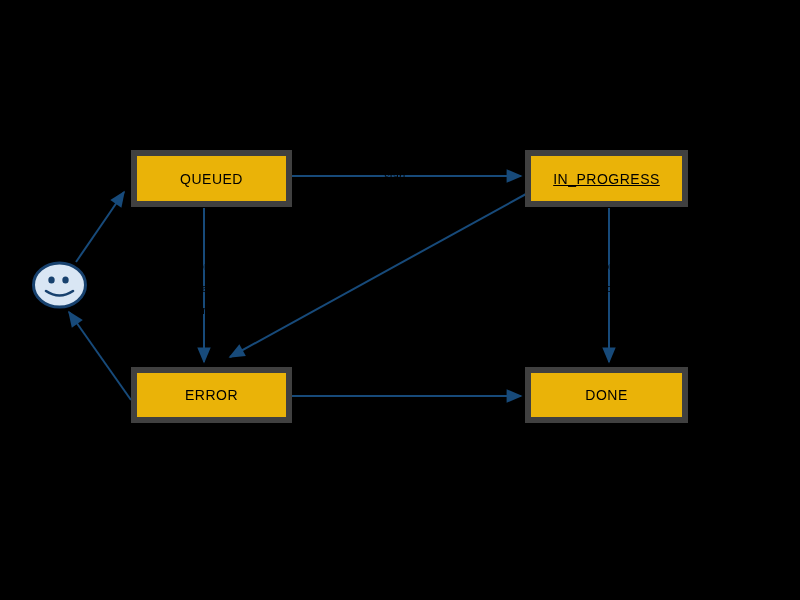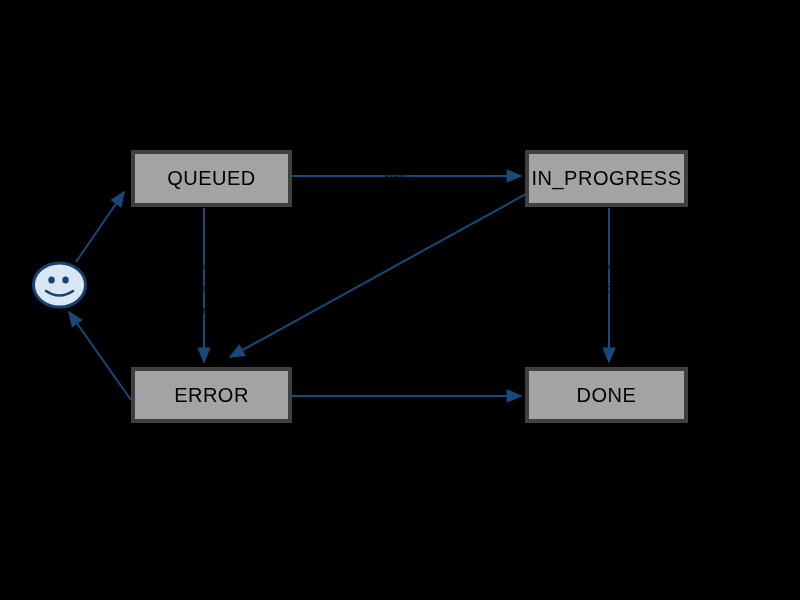--- a/index.html
+++ b/index.html
@@ -2,23 +2,23 @@
 <html><head>
 <meta charset="utf-8">
 <style>
   html,body{margin:0;padding:0;background:#000;}
   .canvas{
     position:relative;width:800px;height:600px;background:#000000;
     font-family:"Liberation Sans", sans-serif;overflow:hidden;
   }
   .canvas svg{position:absolute;left:0;top:0;z-index:0;}
   .node{
-    position:absolute;z-index:1;background:#a3a3a3;border:4px solid #404040;
+    position:absolute;z-index:1;background:#eab308;border:6px solid #404040;
     display:flex;align-items:center;justify-content:center;
-    color:#000000;font-size:20px;letter-spacing:0.5px;box-sizing:border-box;
+    color:#000000;font-size:14px;letter-spacing:0.5px;box-sizing:border-box;
   }
   .edge-label{
     position:absolute;z-index:2;color:#000000;font-size:11px;line-height:22px;
     text-align:center;white-space:pre-line;transform:translate(-50%,-50%);
   }
   .edge-label.rotated{transform:translate(-50%,-50%) rotate(-29deg);line-height:13px;}
 </style>
 </head>
 <body>
 
@@ -44,21 +44,21 @@
       <ellipse cx="51.5" cy="280" rx="3.2" ry="3.5" fill="#17416e"></ellipse>
       <ellipse cx="65.5" cy="280" rx="3.2" ry="3.5" fill="#17416e"></ellipse>
       <path d="M46,291 Q59.5,300 73,291" fill="none" stroke="#17416e" stroke-width="2.6" stroke-linecap="round"></path>
     </g>
   </svg>
 
   <div class="node" style="left:131px;top:150px;width:161px;height:57px;">
     <span>QUEUED</span>
   </div>
 
-  <div class="node" style="left:525px;top:150px;width:163px;height:57px;">
+  <div class="node" style="left:525px;top:150px;width:163px;height:57px;text-decoration:underline;">
     <span>IN_PROGRESS</span>
   </div>
 
   <div class="node" style="left:131px;top:367px;width:161px;height:56px;">
     <span>ERROR</span>
   </div>
 
   <div class="node" style="left:525px;top:367px;width:163px;height:56px;text-align:right;">
     <span>DONE</span>
   </div>

